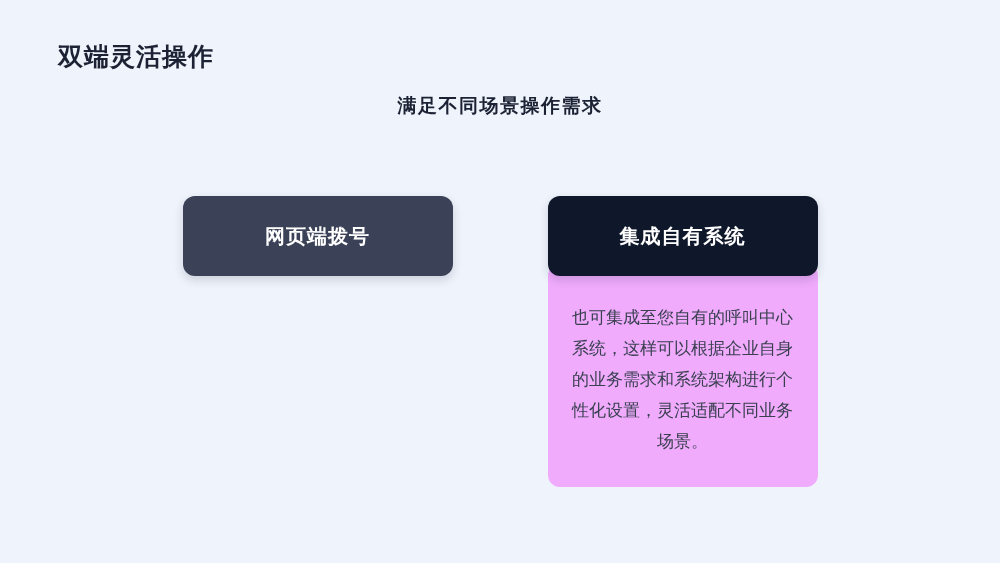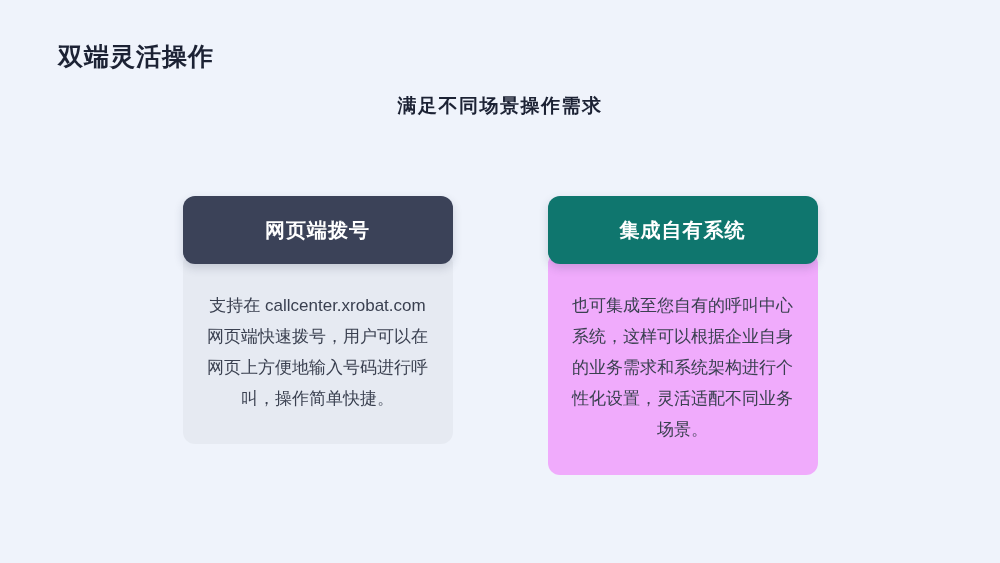--- a/index.html
+++ b/index.html
@@ -48,21 +48,21 @@
     width: 1000px;
     display: flex;
     justify-content: center;
     gap: 95px;
   }
   .card {
     width: 270px;
     position: relative;
   }
   .card-header {
-    height: 68px;
+    height: 80px;
     border-radius: 12px;
     display: flex;
     align-items: center;
     justify-content: center;
     color: #ffffff;
     font-size: 20px;
     font-weight: bold;
     letter-spacing: 1px;
     position: relative;
     z-index: 2;
@@ -89,22 +89,21 @@
 <div class="slide">
 
   <div class="slide-kicker">双端灵活操作</div>
 
   <div class="slide-title">满足不同场景操作需求</div>
 
   <div class="cards">
 
     <div class="card">
       <div class="card-header" id="card0-header" style="background: rgb(59, 66, 88);">网页端拨号</div>
-      <div class="card-body" id="card0-body" style="background: rgb(230, 234, 242);">支持在 callcenter.xrobat.com 网页端快速拨号，用户可以在网页上方便地输入号码进行呼叫，操作简单快捷。</div>
     </div>
 
     <div class="card">
-      <div class="card-header" id="card1-header" style="background: #0f766e;">集成自有系统</div>
+      <div class="card-header" id="card1-header" style="background: #0f172a;">集成自有系统</div>
       <div class="card-body" id="card1-body" style="background: #f0abfc;">也可集成至您自有的呼叫中心系统，这样可以根据企业自身的业务需求和系统架构进行个性化设置，灵活适配不同业务场景。</div>
     </div>
 
   </div>
 </div>
 
 </body></html>

